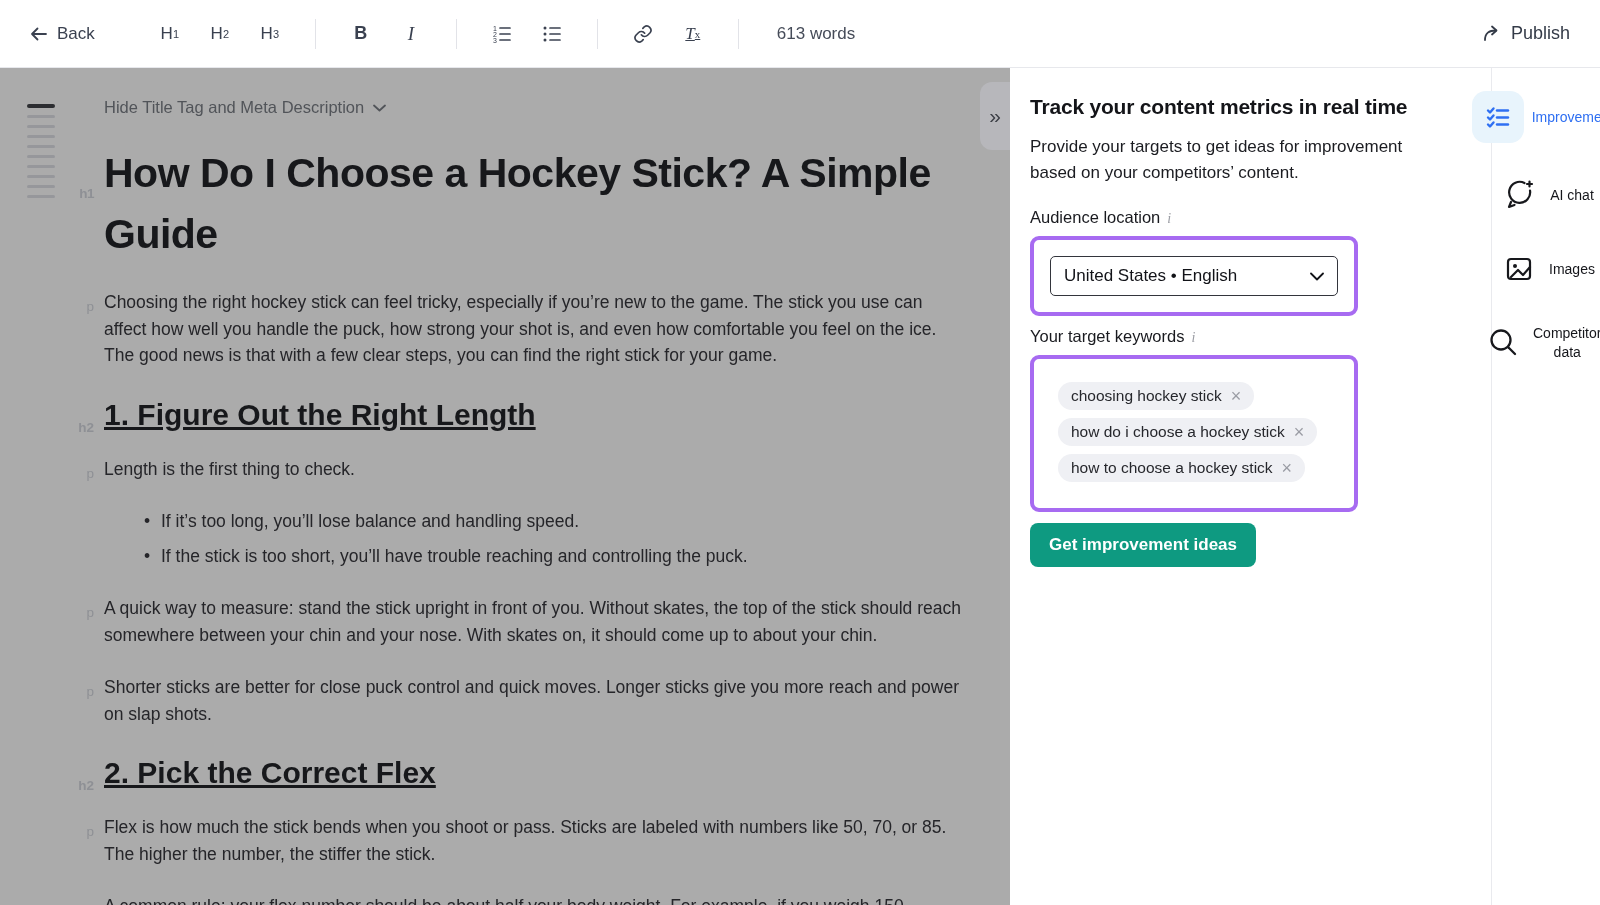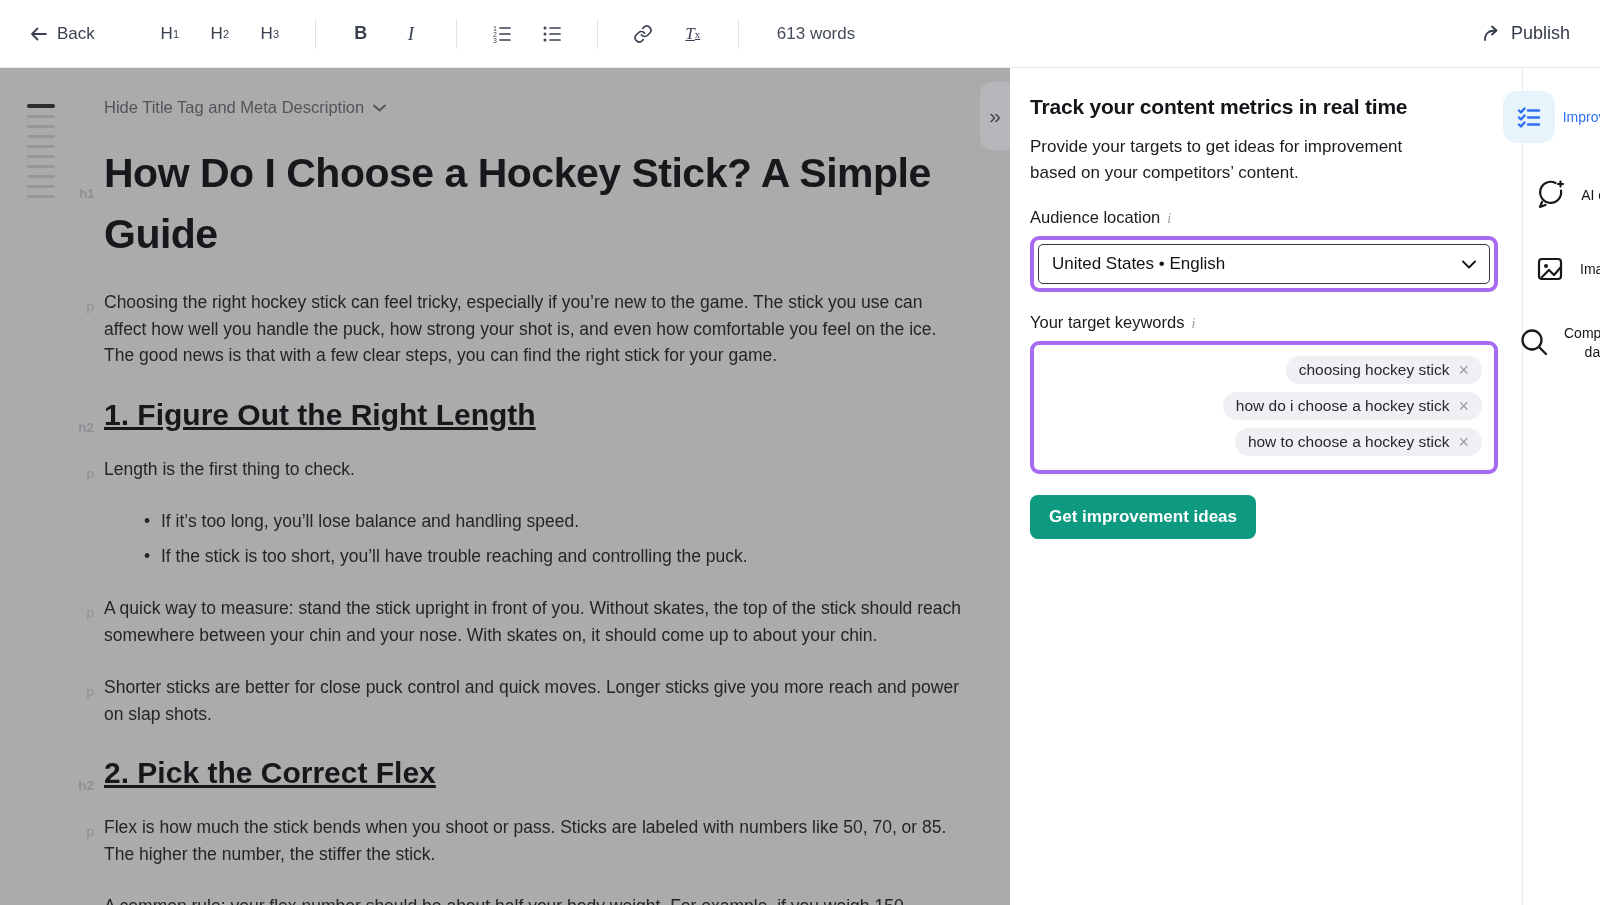--- a/index.html
+++ b/index.html
@@ -66,25 +66,25 @@
   .panel { flex:1; background:#fff; padding:27px 24px 0 20px; }
   .panel-title { font-size:21px; font-weight:700; color:#141519; margin-bottom:15px;
                  letter-spacing:-0.2px; }
   .panel-sub { font-size:17px; line-height:26px; color:#1b1c21; max-width:410px;
                margin-bottom:22px; }
   .field-label { display:flex; align-items:baseline; gap:7px; font-size:16.5px;
                  color:#191a1f; margin-bottom:9px; }
   .info-i { color:#9b9da4; font-size:14px; font-family:"Liberation Serif", serif;
             font-style:italic; cursor:pointer; }
   .hl-ring { border:4px solid #a76bf1; border-radius:9px; background:#fff;
-             padding:4px; margin-bottom:21px; width:468px; }
+             padding:16px; margin-bottom:11px; width:328px; }
   .select { border:1px solid #33353c; border-radius:5px; height:40px; display:flex;
             align-items:center; justify-content:space-between; padding:0 13px;
             font-size:17px; color:#121318; cursor:pointer; background:#fff; }
-  .kw-box { display:flex; flex-direction:column; align-items:flex-end; gap:8px;
+  .kw-box { display:flex; flex-direction:column; align-items:flex-start; gap:8px;
             padding:7px 8px 10px; min-height:104px; cursor:text; }
   .pill { display:flex; align-items:center; gap:9px; background:#eff0f4;
           border-radius:16px; padding:5px 13px; font-size:15.5px; color:#26272c; }
   .pill .x { color:#9a9ca4; font-size:18px; line-height:1; cursor:pointer; }
   .cta { display:inline-block; background:#0e9a81; color:#fff; font-size:17px;
          font-weight:700; border:none; border-radius:8px; padding:12px 19px;
          cursor:pointer; font-family:inherit; }
 
   
   .sidebar { width:109px; flex:none; background:#fff; border-left:1px solid #e9eaee;

